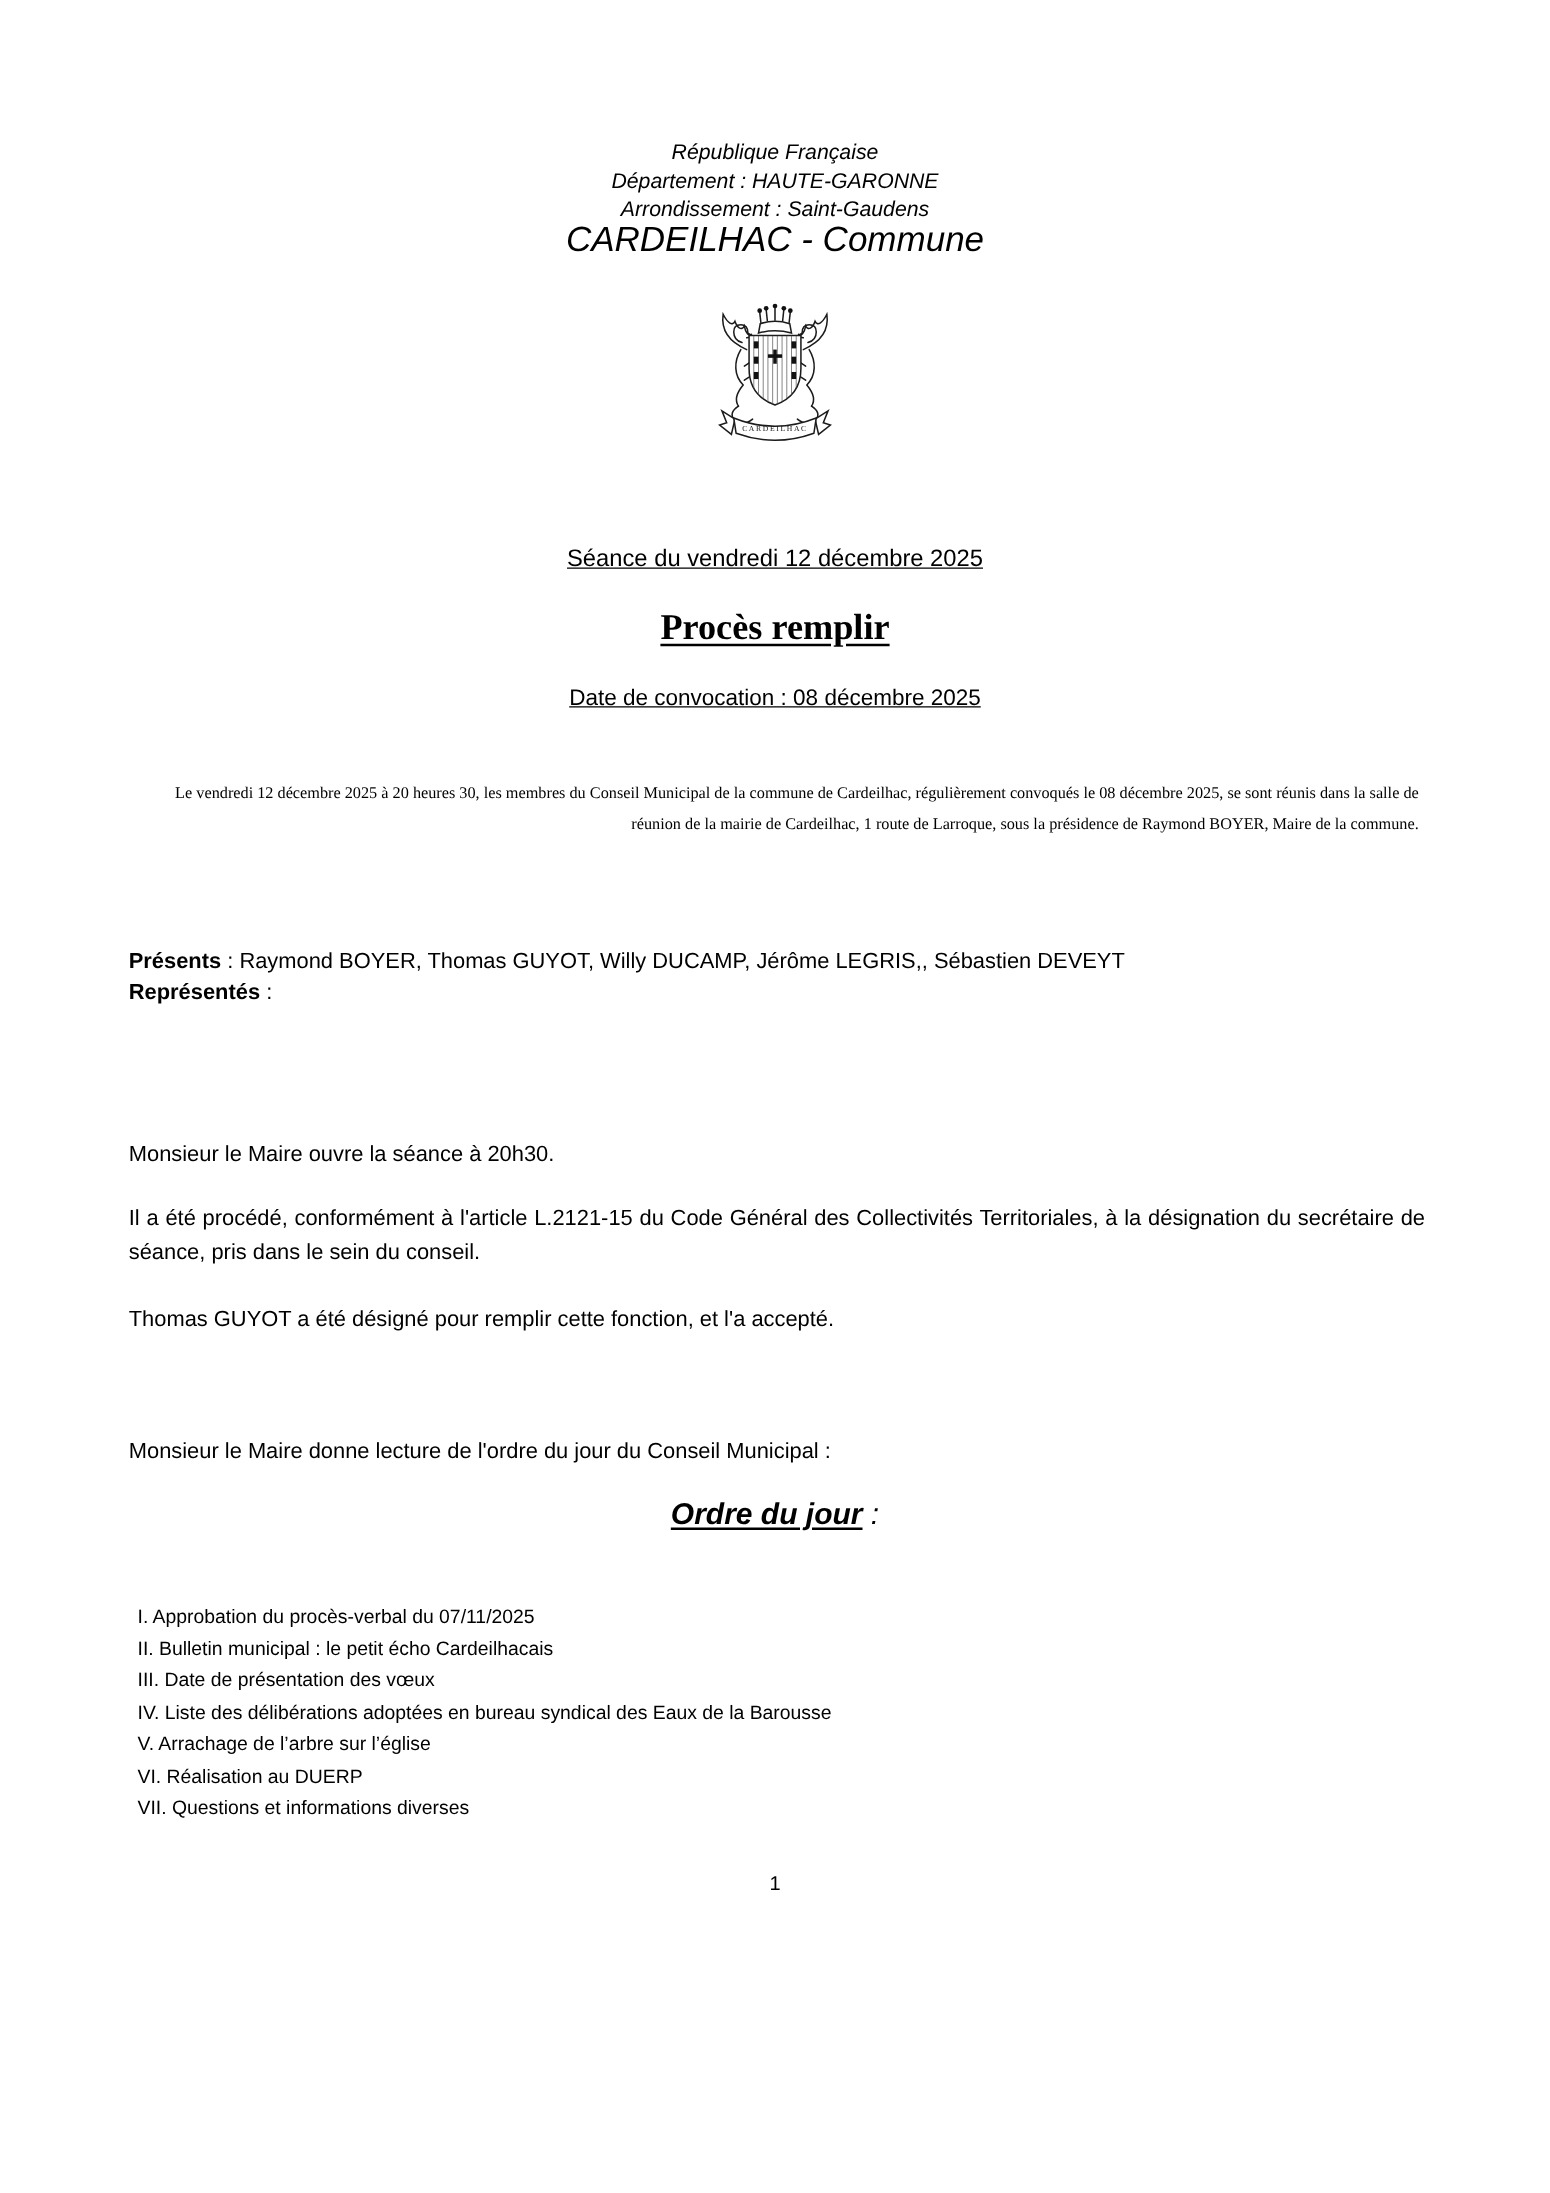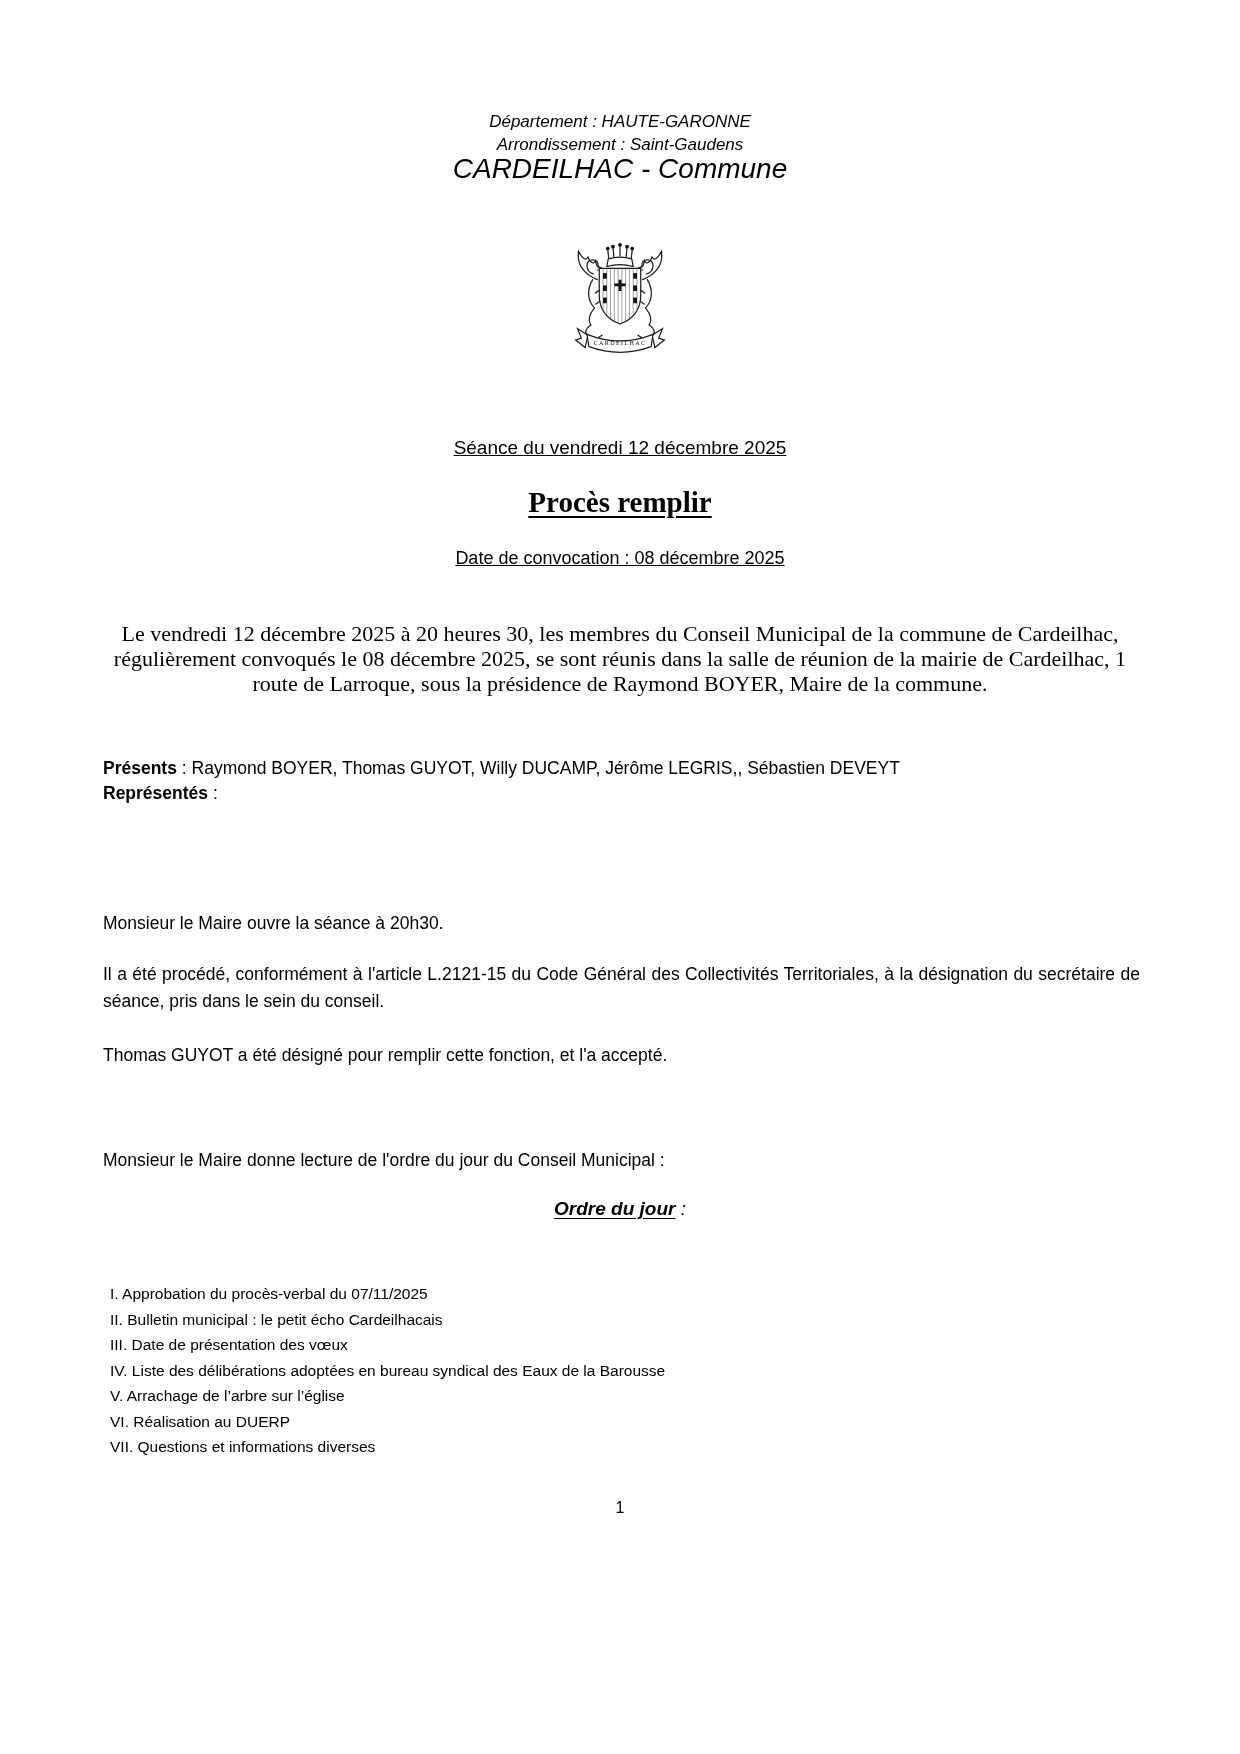--- a/index.html
+++ b/index.html
@@ -22,52 +22,53 @@
   .crest-wrap svg { display:inline-block; }
 
   
   .council { top:412px; font-size:19px; }
   .seance  { top:437px; font-size:19px; }
   .pv      { top:486px; font-family:"Liberation Serif", serif; font-weight:bold; font-size:29px;
              text-decoration:underline; text-decoration-thickness:2px; text-underline-offset:4px; }
   .convoc  { top:548px; font-size:18px; }
 
   
-  .intro { top:621px; left:105px; width:1030px; text-align:center;
-           font-family:"Liberation Serif", serif; font-size:22px; line-height:25px; }
+  .intro { top:621px; left:105px; width:1030px; text-align:right;
+           font-family:"Liberation Serif", serif; font-size:13px; line-height:25px; }
 
   
   .attendance { top:756px; left:103px; width:1037px; font-size:17.5px; line-height:25px; }
   .attendance p { text-align:justify; }
   .attendance .nj { text-align:left; }
   .b { font-weight:bold; }
 
   .opening   { top:911px;  left:103px; width:1037px; font-size:17.5px; line-height:25px; }
   .procedure { top:961px;  left:103px; width:1037px; font-size:17.5px; line-height:27px; text-align:justify; }
   .secretary { top:1043px; left:103px; width:1037px; font-size:17.5px; line-height:25px; }
   .lecture   { top:1148px; left:103px; width:1037px; font-size:17.5px; line-height:25px; }
 
-  .ordre { top:1198px; font-size:19px; font-style:italic; }
+  .ordre { top:1198px; font-size:24px; font-style:italic; }
   .ordre .main { font-weight:bold; text-decoration:underline; text-underline-offset:3px; }
 
   .agenda { top:1281px; left:110px; width:1030px; font-size:15.5px; line-height:25.5px; }
 
   .pagenum { top:1499px; font-size:16px; }
 
   .crest-line { stroke:#1c1c1c; fill:none; stroke-width:1.3; stroke-linecap:round; }
   .crest-fill { stroke:#1c1c1c; fill:#ffffff; stroke-width:1.3; }
   .crest-dark { fill:#111111; }
   .crest-hatch { stroke:#555555; stroke-width:0.6; }
 </style>
 </head>
 <body>
 
 <div class="page">
 
   <div class="abs hdr">
+    <div>République Française</div>
     <div>Département : HAUTE-GARONNE</div>
     <div>Arrondissement : Saint-Gaudens</div>
     <div class="commune">CARDEILHAC - Commune</div>
   </div>
 
   <div class="abs crest-wrap">
     <svg width="132" height="118" viewBox="0 0 140 125">
       <defs>
         <clipPath id="shieldClip">
           <path d="M48,30 h44 v28 q0,23 -22,31 q-22,-8 -22,-31 z"></path>

